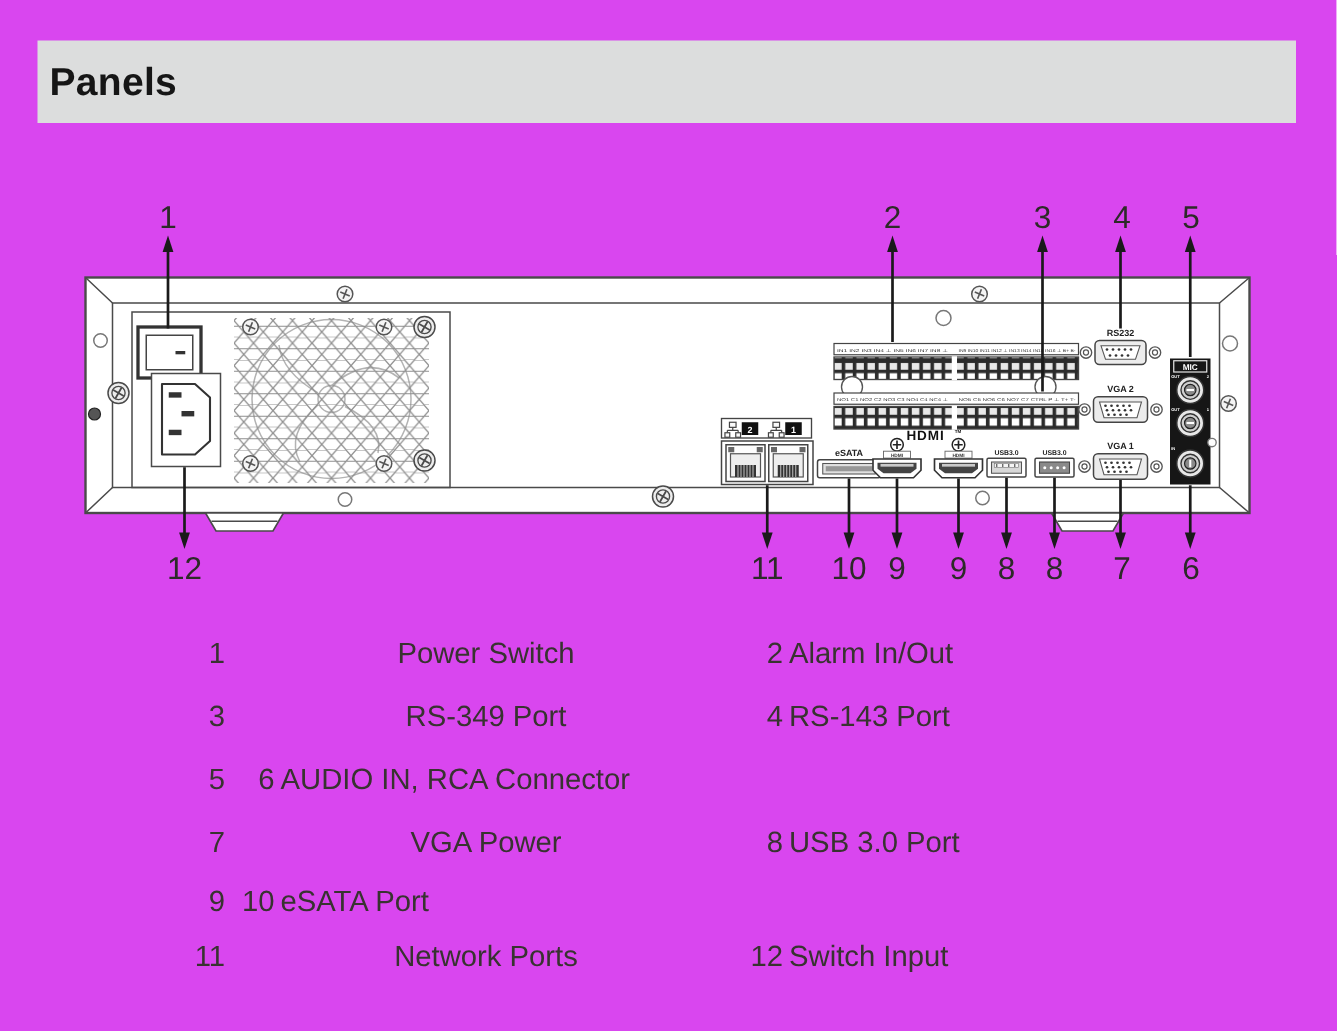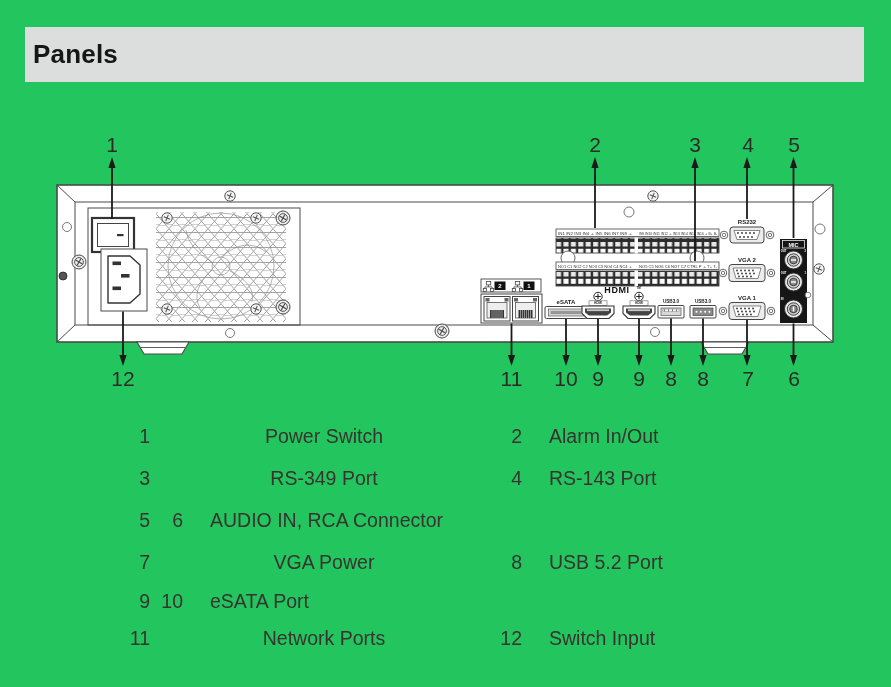--- a/index.html
+++ b/index.html
@@ -1,34 +1,34 @@
 <!DOCTYPE html>
 <html><head>
 <meta charset="utf-8">
 <style>
   html,body{margin:0;padding:0;background:#fff;}
-  #page{position:relative;width:891px;height:687px;background:#22c55e;overflow:hidden;
+  #page{position:relative;width:891px;height:687px;background:#d946ef;overflow:hidden;
         font-family:"Liberation Sans",sans-serif;}
   #section-header{position:absolute;left:25px;top:27px;width:839px;height:55px;
         background:#dcdddd;display:flex;align-items:center;}
   #section-header .title{padding-left:8px;font-size:26px;font-weight:600;color:#161616;
         letter-spacing:0.2px;}
   svg{position:absolute;left:0;top:0;}
   svg text{font-family:"Liberation Sans",sans-serif;}
   .plabel{font-size:6px;font-weight:bold;fill:#222;text-anchor:middle;}
   .tinylabel{font-size:2.8px;fill:#333;}
   .wtiny{font-size:2.7px;fill:#fff;font-weight:bold;}
   .callout-num{font-size:21px;fill:#2d2a28;text-anchor:middle;}
   .legend{position:absolute;left:120px;top:415px;width:600px;color:#383330;font-size:19.5px;}
   .lrow{display:flex;align-items:center;height:42px;}
   .lrow.short{height:37px;}
   .lnum1{width:30px;text-align:right;flex:none;}
   .llab1{margin-left:9px;width:330px;flex:none;text-align:center;}
   .lnum2{width:33px;text-align:right;flex:none;}
-  .llab2{margin-left:27px;flex:none;}
+  .llab2{margin-left:4px;flex:none;}
 </style>
 </head>
 <body>
 
 <div id="page">
 
   <div id="section-header">
     <span class="title">Panels</span>
   </div>
 
@@ -379,21 +379,21 @@
     </div>
     <div class="lrow">
       <span class="lnum1">5</span>
       <span class="lnum2">6</span>
       <span class="llab2">AUDIO IN, RCA Connector</span>
     </div>
     <div class="lrow">
       <span class="lnum1">7</span>
       <span class="llab1">VGA Power</span>
       <span class="lnum2">8</span>
-      <span class="llab2">USB 5.2 Port</span>
+      <span class="llab2">USB 3.0 Port</span>
     </div>
     <div class="lrow short">
       <span class="lnum1">9</span>
       <span class="lnum2">10</span>
       <span class="llab2">eSATA Port</span>
     </div>
     <div class="lrow short">
       <span class="lnum1">11</span>
       <span class="llab1">Network Ports</span>
       <span class="lnum2">12</span>

